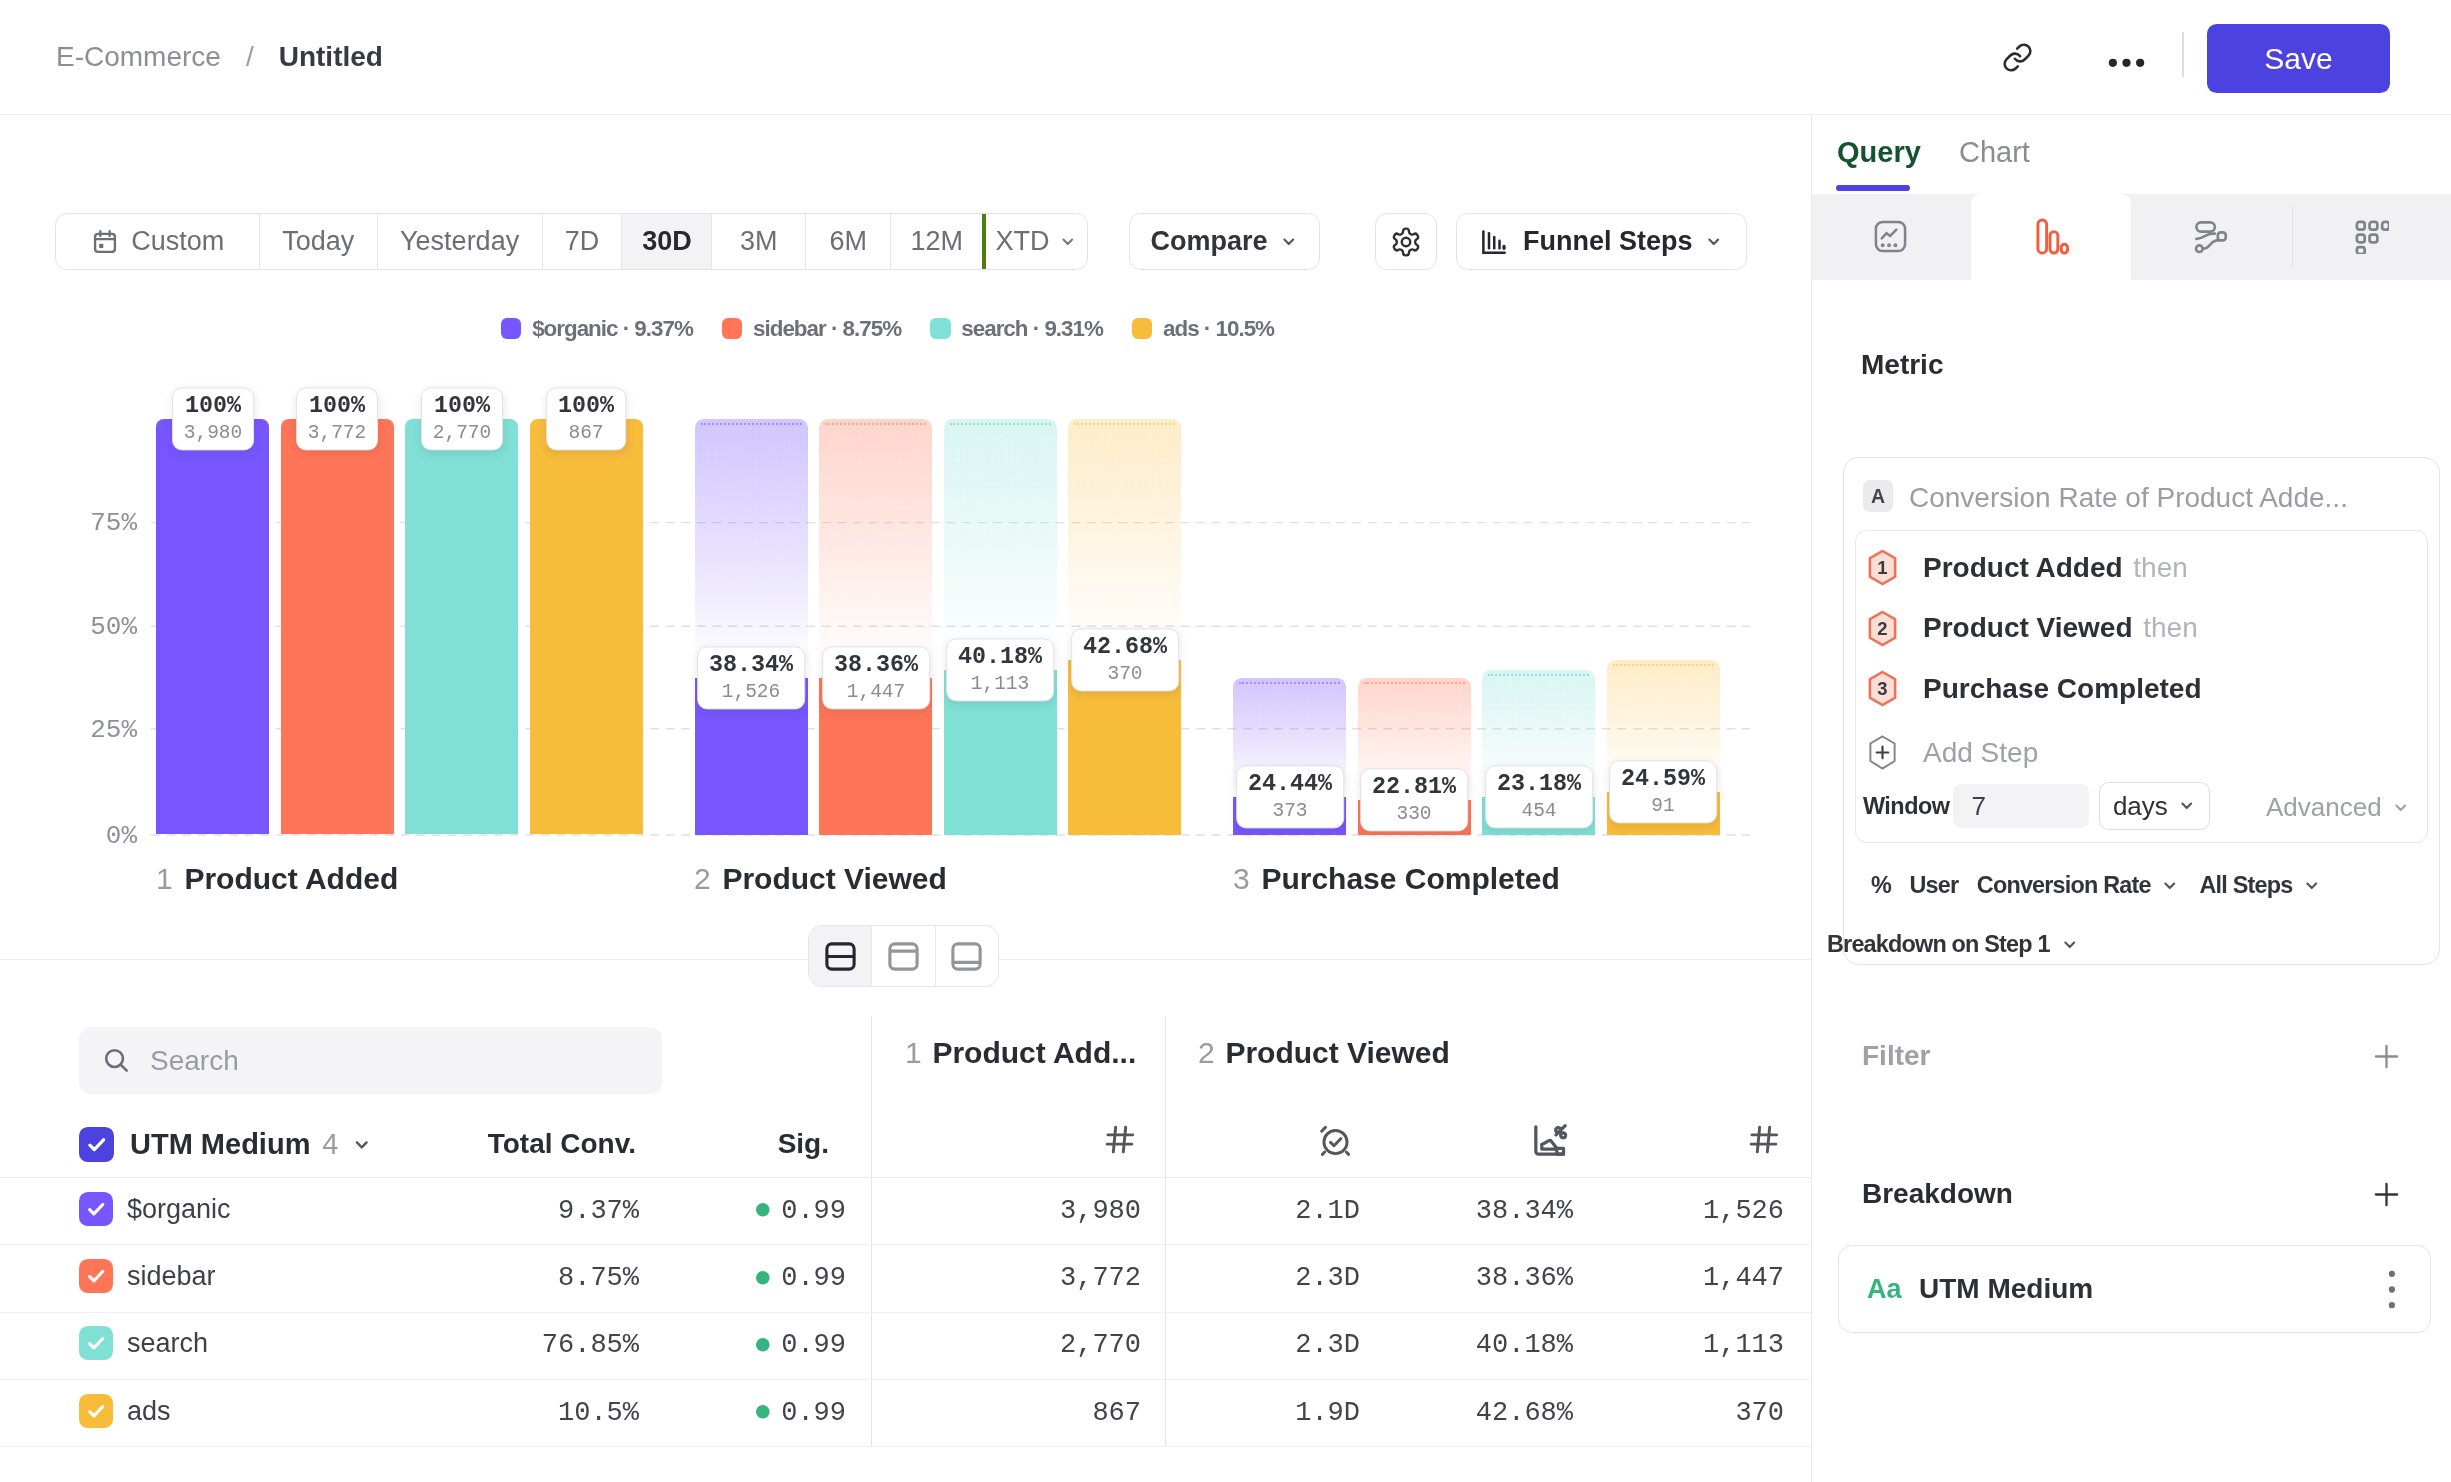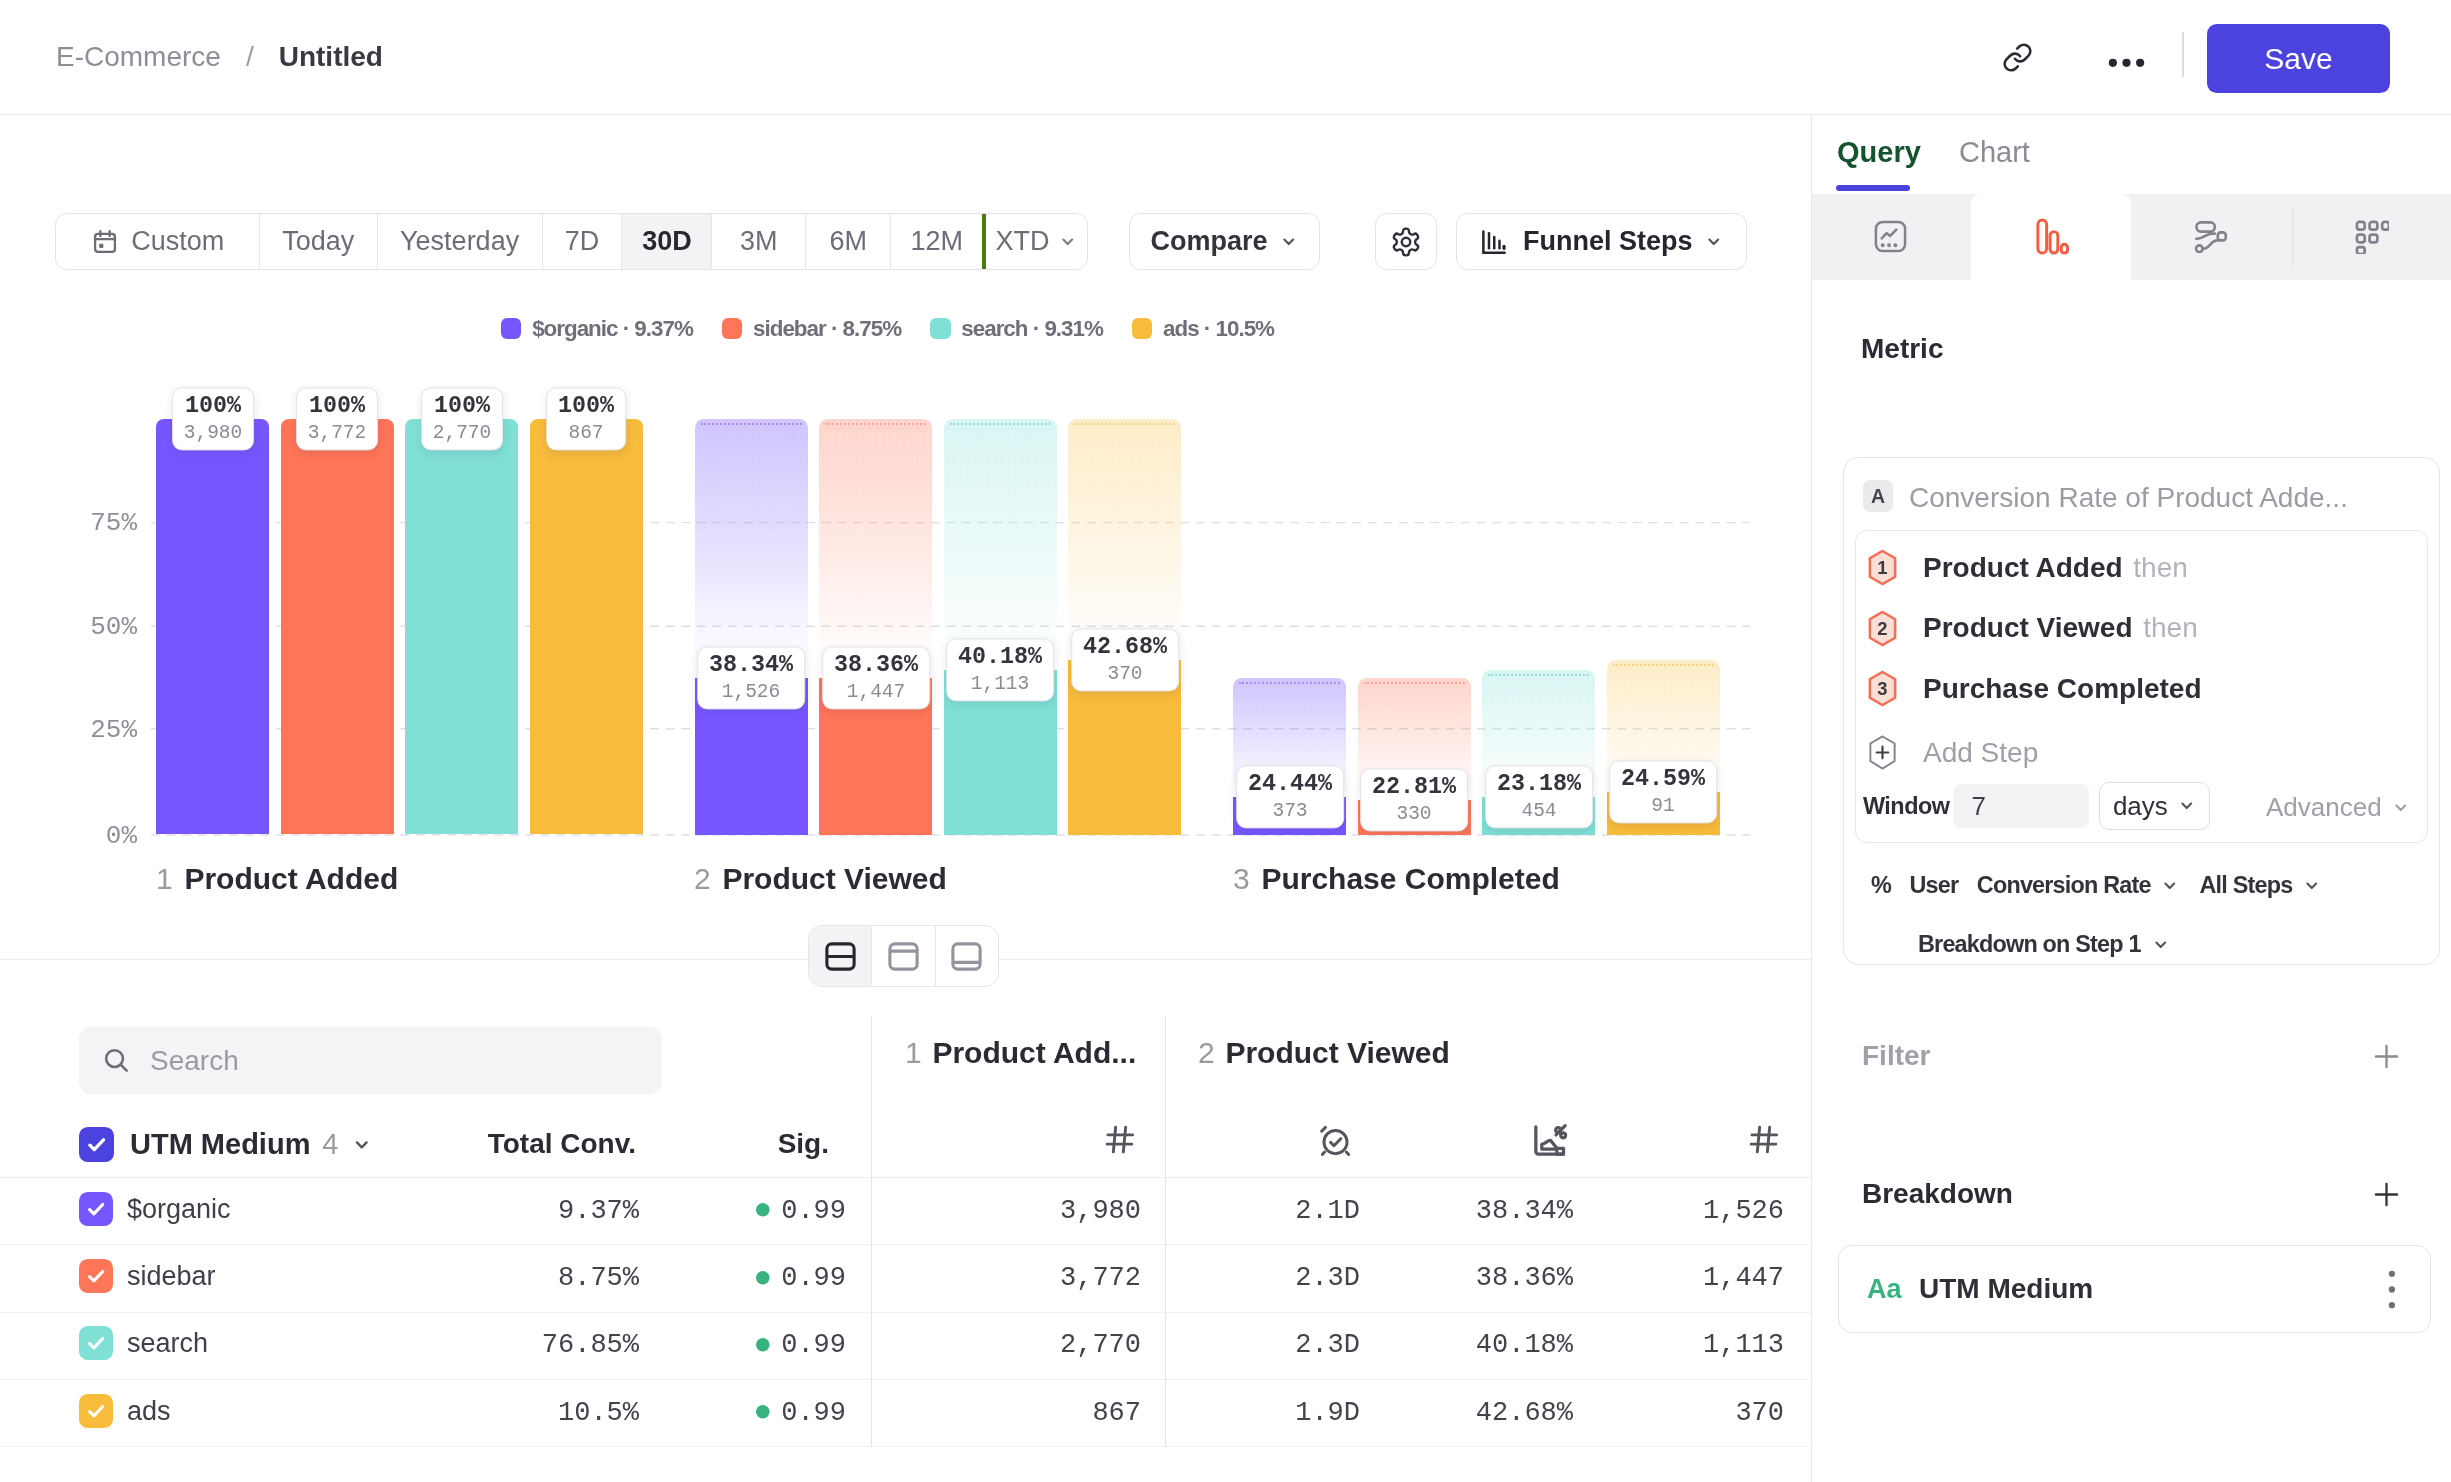--- a/index.html
+++ b/index.html
@@ -370,21 +370,21 @@
     </svg>
 <svg class="abs" style="left:2354px;top:219px;" width="35" height="35" viewBox="0 0 36 36" fill="none" stroke="#82828c" stroke-width="2.8" stroke-linejoin="round">
       <rect x="3" y="3" width="8" height="8" rx="2.5"></rect>
       <rect x="16" y="3" width="8" height="8" rx="2.5"></rect>
       <rect x="29" y="3" width="7" height="8" rx="2.5"></rect>
       <rect x="3" y="16" width="8" height="8" rx="2.5"></rect>
       <rect x="16" y="16" width="8" height="8" rx="2.5"></rect>
       <rect x="3" y="29" width="8" height="7" rx="2.5"></rect>
     </svg>
 
-<div class="abs" style="left:1861px;top:333px;font-size:28px;font-weight:bold;color:#2b2b33;">Metric</div>
+<div class="abs" style="left:1861px;top:349px;font-size:28px;font-weight:bold;color:#2b2b33;">Metric</div>
 
 <div class="abs" style="left:1843px;top:457px;width:597px;height:508px;border:1.5px solid #e4e4e8;border-radius:15.6px;box-sizing:border-box;"></div>
 <div class="abs" style="left:1863px;top:480px;width:30px;height:32px;background:#ebebee;border-radius:6.8px;display:flex;align-items:center;justify-content:center;font-size:19.5px;font-weight:bold;color:#44444c;">A</div>
 <div class="abs" style="left:1909px;top:482px;font-size:28px;color:#9c9ca5;">Conversion Rate of Product Adde...</div>
 <div class="abs" style="left:1855px;top:530px;width:573px;height:313px;border:1.5px solid #e7e7ea;border-radius:11.7px;box-sizing:border-box;"></div>
 
 <svg class="abs" style="left:1866px;top:549px;" width="33" height="37" viewBox="0 0 34 38">
       <path d="M17 2 L30 9.5 V28.5 L17 36 L4 28.5 V9.5 Z" fill="#fbded6" stroke="#ee7158" stroke-width="2.6"></path>
       <text x="17" y="26" text-anchor="middle" font-size="19" font-weight="bold" fill="#3a3a42" font-family="Liberation Sans,sans-serif">1</text>
     </svg>
@@ -418,21 +418,21 @@
     </div>
 <div class="abs flex" style="left:2266px;top:792px;font-size:26px;color:#9fa0a8;">Advanced<svg class="chev" style="margin-left:9.8px;" width="19.5" height="19.5" viewBox="0 0 20 20">
         <path d="M5.5 7.8 L10 12.4 L14.5 7.8" fill="none" stroke="#9fa0a8" stroke-width="2.2" stroke-linecap="round" stroke-linejoin="round"></path>
       </svg></div>
 
 <div class="abs flex" style="left:1871px;top:872px;font-size:23.4px;letter-spacing:-0.8px;font-weight:bold;color:#33333b;">%<span style="margin-left:18.5px;">User</span><span style="margin-left:18.5px;">Conversion Rate</span><svg class="chev" style="margin-left:9.8px;" width="19.5" height="19.5" viewBox="0 0 20 20">
         <path d="M5.5 7.8 L10 12.4 L14.5 7.8" fill="none" stroke="#55555e" stroke-width="2.2" stroke-linecap="round" stroke-linejoin="round"></path>
       </svg><span style="margin-left:19.5px;">All Steps</span><svg class="chev" style="margin-left:9.8px;" width="19.5" height="19.5" viewBox="0 0 20 20">
         <path d="M5.5 7.8 L10 12.4 L14.5 7.8" fill="none" stroke="#55555e" stroke-width="2.2" stroke-linecap="round" stroke-linejoin="round"></path>
       </svg></div>
-<div class="abs flex" style="left:1918px;top:931px;font-size:23.4px;letter-spacing:-0.8px;font-weight:bold;color:#33333b;">Breakdown on Step 1<svg class="chev" style="margin-left:10.7px;" width="19.5" height="19.5" viewBox="0 0 20 20">
+<div class="abs flex" style="left:1827px;top:931px;font-size:23.4px;letter-spacing:-0.8px;font-weight:bold;color:#33333b;">Breakdown on Step 1<svg class="chev" style="margin-left:10.7px;" width="19.5" height="19.5" viewBox="0 0 20 20">
         <path d="M5.5 7.8 L10 12.4 L14.5 7.8" fill="none" stroke="#55555e" stroke-width="2.2" stroke-linecap="round" stroke-linejoin="round"></path>
       </svg></div>
 
 <div class="abs" style="left:1862px;top:1040px;font-size:28px;font-weight:bold;color:#a0a0a9;">Filter</div>
 <svg class="abs" style="left:2372px;top:1042px;" width="29" height="29" viewBox="0 0 30 30" fill="none" stroke="#8b8b94" stroke-width="2.4" stroke-linecap="round">
       <path d="M15 4v22M4 15h22"></path>
     </svg>
 <div class="abs" style="left:1862px;top:1178px;font-size:28px;font-weight:bold;color:#2b2b33;">Breakdown</div>
 <svg class="abs" style="left:2372px;top:1180px;" width="29" height="29" viewBox="0 0 30 30" fill="none" stroke="#33333b" stroke-width="2.4" stroke-linecap="round">
       <path d="M15 4v22M4 15h22"></path>

